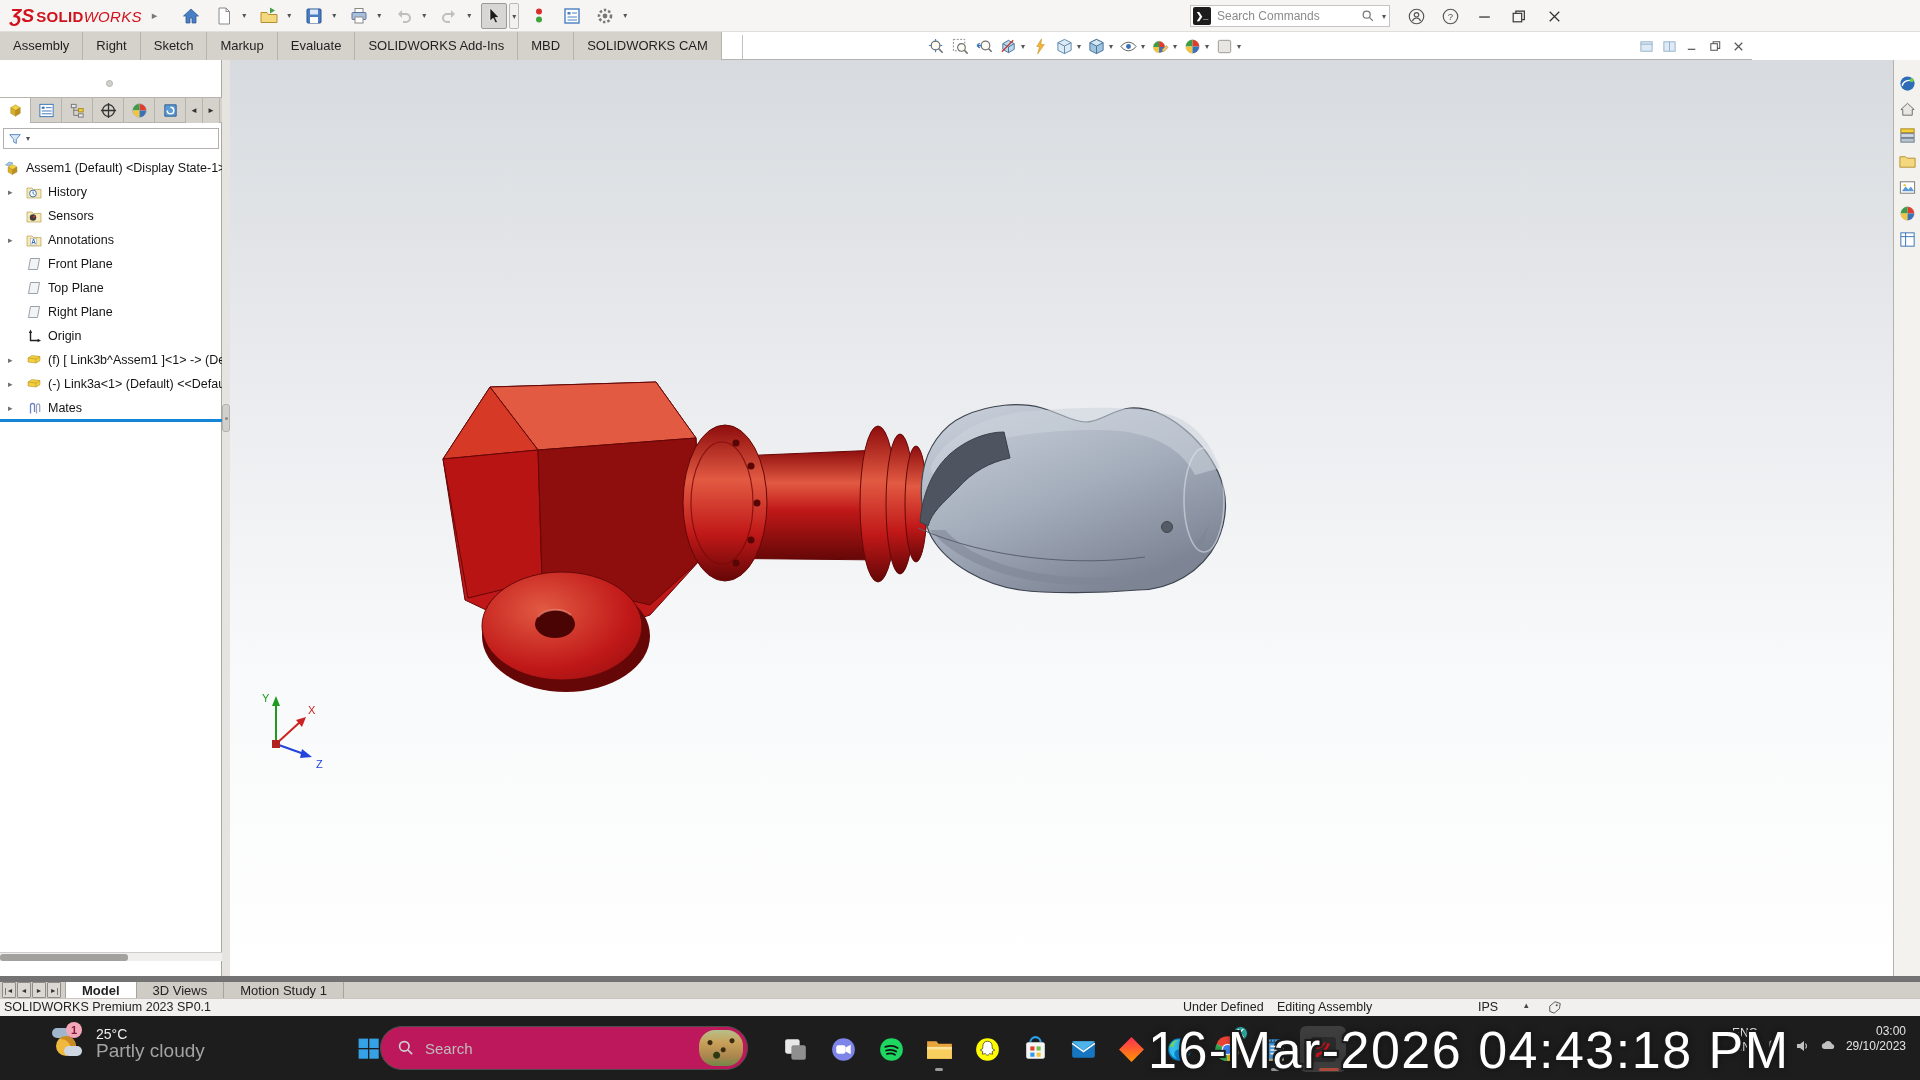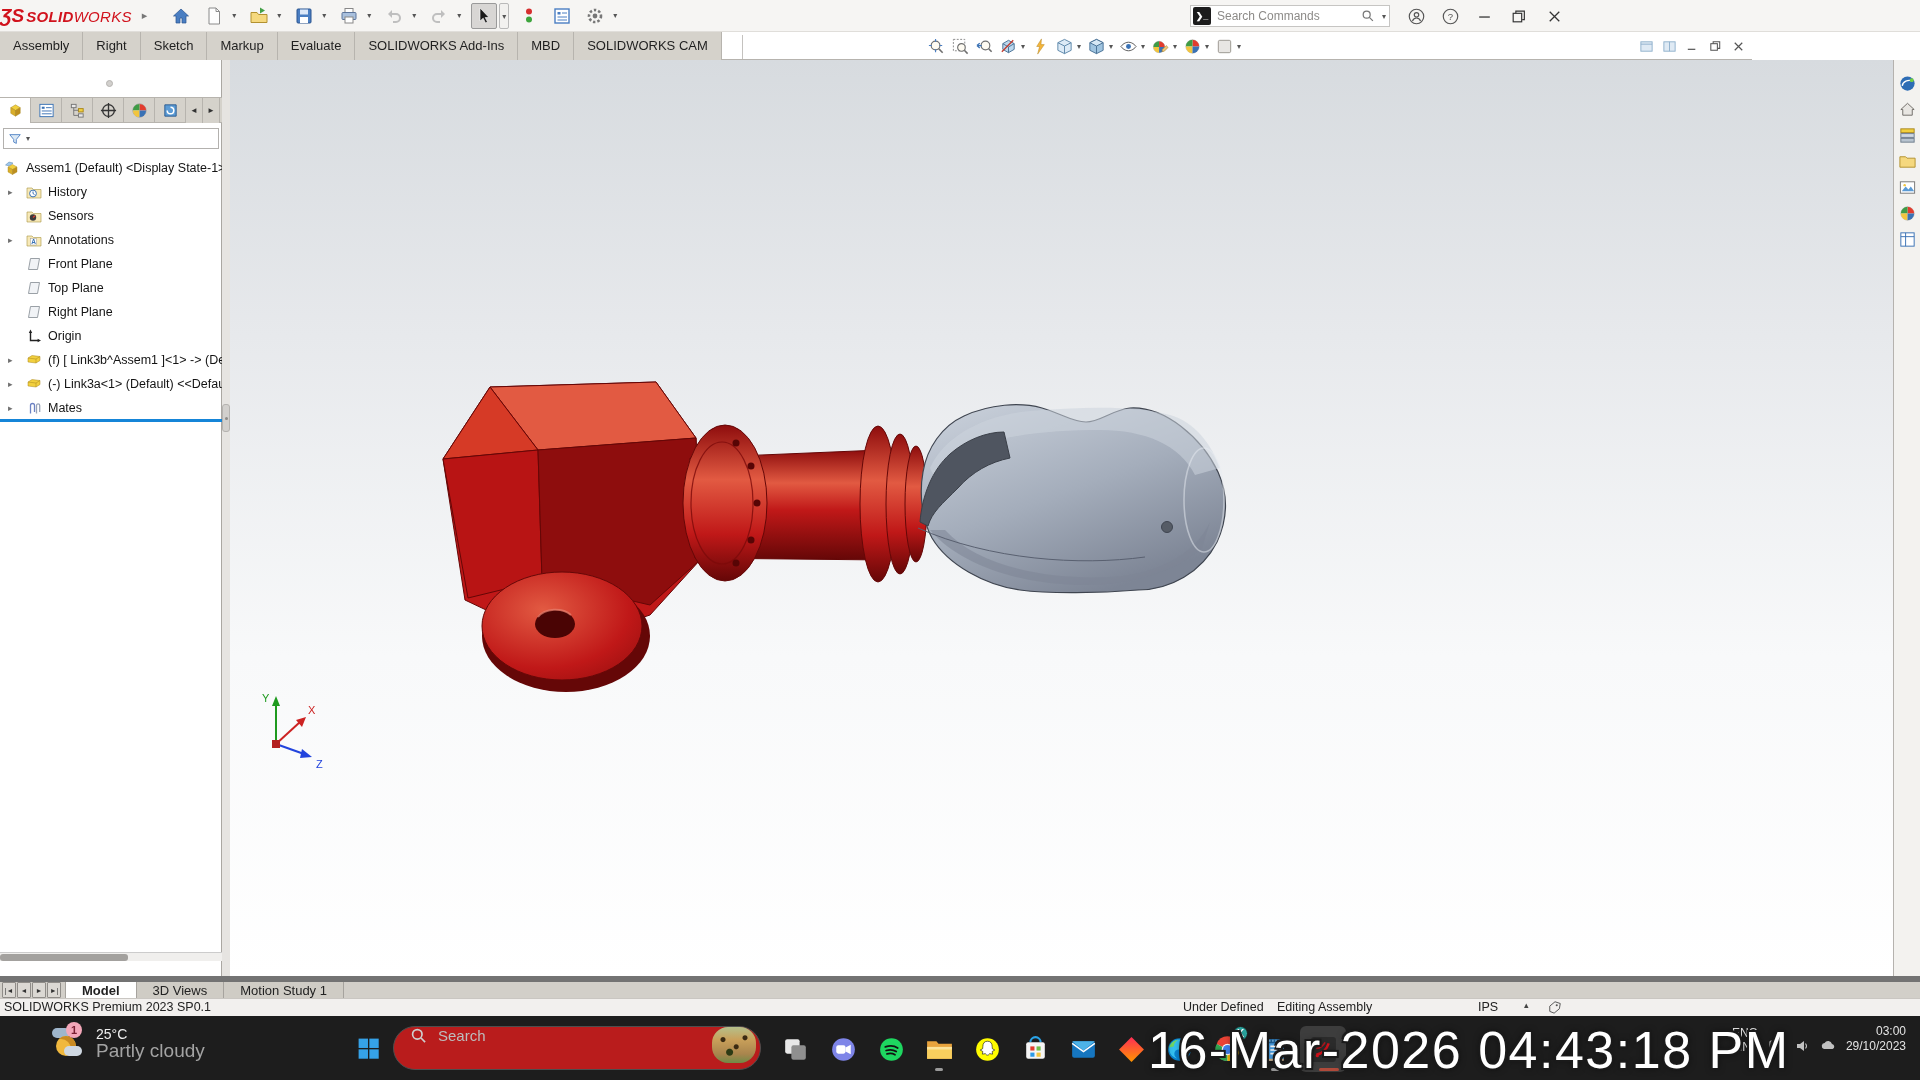--- a/index.html
+++ b/index.html
@@ -2,23 +2,23 @@
 <html style="--red-light: #e25a42; --red-mid: #c01818; --red-dark: #8e0d0d; --red-deep: #650707; --gray-light: #ccd3dd; --gray-mid: #a4adbb; --gray-dark: #7d8595; --gray-edge: #3f4550;"><head>
 <meta charset="utf-8">
 <style>
 *{box-sizing:border-box}
 html,body{margin:0;padding:0}
 body{width:1920px;height:1080px;overflow:hidden;font-family:"Liberation Sans",sans-serif;background:#fff;position:relative;-webkit-font-smoothing:antialiased}
 #root{position:absolute;left:0;top:0;width:1920px;height:1080px}
 svg{display:block}
 
 #titlebar{position:absolute;left:0;top:0;width:1920px;height:32px;background:#f6f5f3;border-bottom:1px solid #e0deda;display:flex;align-items:center}
-#logo{display:flex;align-items:baseline;color:#d1121c;white-space:nowrap}
+#logo{display:flex;align-items:baseline;margin-left:10px;color:#d1121c;white-space:nowrap}
 #logo .lmark{font-weight:bold;font-style:italic;font-size:19px;margin-right:2px}
-#logo .lbold{font-weight:bold;font-style:italic;font-size:15px;letter-spacing:.3px}
+#logo .lbold{font-weight:bold;font-size:15px;letter-spacing:.3px}
 #logo .llight{font-style:italic;font-size:15px;letter-spacing:.3px}
 #logo-arrow{color:#777;font-size:11px;margin:0 14px 0 10px;cursor:pointer}
 #std-toolbar{display:flex;align-items:center;height:32px}
 .stb{width:26px;height:26px;display:flex;align-items:center;justify-content:center;margin-left:7px;border:1px solid transparent;border-radius:2px}
 .stb svg{width:20px;height:20px}
 .stb.pressed{background:#d8d6d4;border-color:#9a9a9a}
 .caret{font-size:8px;color:#555;margin-left:2px;width:10px;text-align:center}
 .caret.boxed{border:1px solid #b9b9b9;height:26px;line-height:26px;border-radius:2px;background:#f2f1ef}
 #doc-title{position:absolute;left:0;right:0;text-align:center;font-size:13px;color:#2b2b2b;pointer-events:none}
 #search-box{position:absolute;left:1190px;top:5px;width:200px;height:22px;background:#fff;border:1px solid #c6c5c3;display:flex;align-items:center}
@@ -93,21 +93,21 @@
 #weather{position:absolute;left:52px;top:8px;display:flex;align-items:center;color:#eee}
 #wicon{position:relative;width:36px;height:36px;margin-right:8px}
 #wicon .moon{position:absolute;left:4px;top:12px;width:20px;height:20px;border-radius:50%;background:#f0b83e;box-shadow:inset -5px 3px 0 0 #c98a22}
 #wicon .cl1{position:absolute;left:0px;top:4px;width:18px;height:10px;border-radius:6px;background:#9fb6cc}
 #wicon .cl2{position:absolute;left:12px;top:22px;width:18px;height:10px;border-radius:6px;background:#cfd8e2}
 #wicon .badge{position:absolute;left:14px;top:-2px;width:16px;height:16px;border-radius:50%;background:#f4a7b9;color:#7a1f33;font-size:11px;font-weight:bold;display:flex;align-items:center;justify-content:center}
 #weather .wt{font-size:14px;line-height:17px}
 #weather .wc{font-size:19px;color:#a3a3a3;line-height:16px}
 #start-btn{position:absolute;left:354px;top:18px;width:28px;height:28px;display:flex;align-items:center;justify-content:center}
 #start-btn svg{width:25px;height:25px}
-#search-pill{position:absolute;left:393px;top:10px;width:368px;height:44px;border-radius:22px;background:#b91c1c;border:1px solid #4e4e4e;display:flex;}
+#search-pill{position:absolute;left:380px;top:10px;width:368px;height:44px;border-radius:22px;background:#be185d;border:1px solid #4e4e4e;display:flex;align-items:center}
 #search-pill svg{width:18px;height:18px;margin:0 10px 0 16px}
 #search-pill .slabel{font-size:15px;color:#bdbdbd;flex:1}
 #leopard{width:44px;height:36px;border-radius:16px;margin-right:4px;background:
  radial-gradient(circle at 25% 35%,#3a2a12 2px,transparent 3px),
  radial-gradient(circle at 55% 55%,#3a2a12 2px,transparent 3px),
  radial-gradient(circle at 75% 30%,#3a2a12 2px,transparent 3px),
  radial-gradient(circle at 40% 70%,#2c3a14 3px,transparent 4px),
  linear-gradient(180deg,#b5c08a 0%,#c9a05a 35%,#a9854d 75%,#6f8a46 100%)}
 #apps{position:absolute;left:772px;top:10px;display:flex;gap:2px}
 .appb{position:relative;width:46px;height:46px;border-radius:6px;display:flex;align-items:center;justify-content:center}

